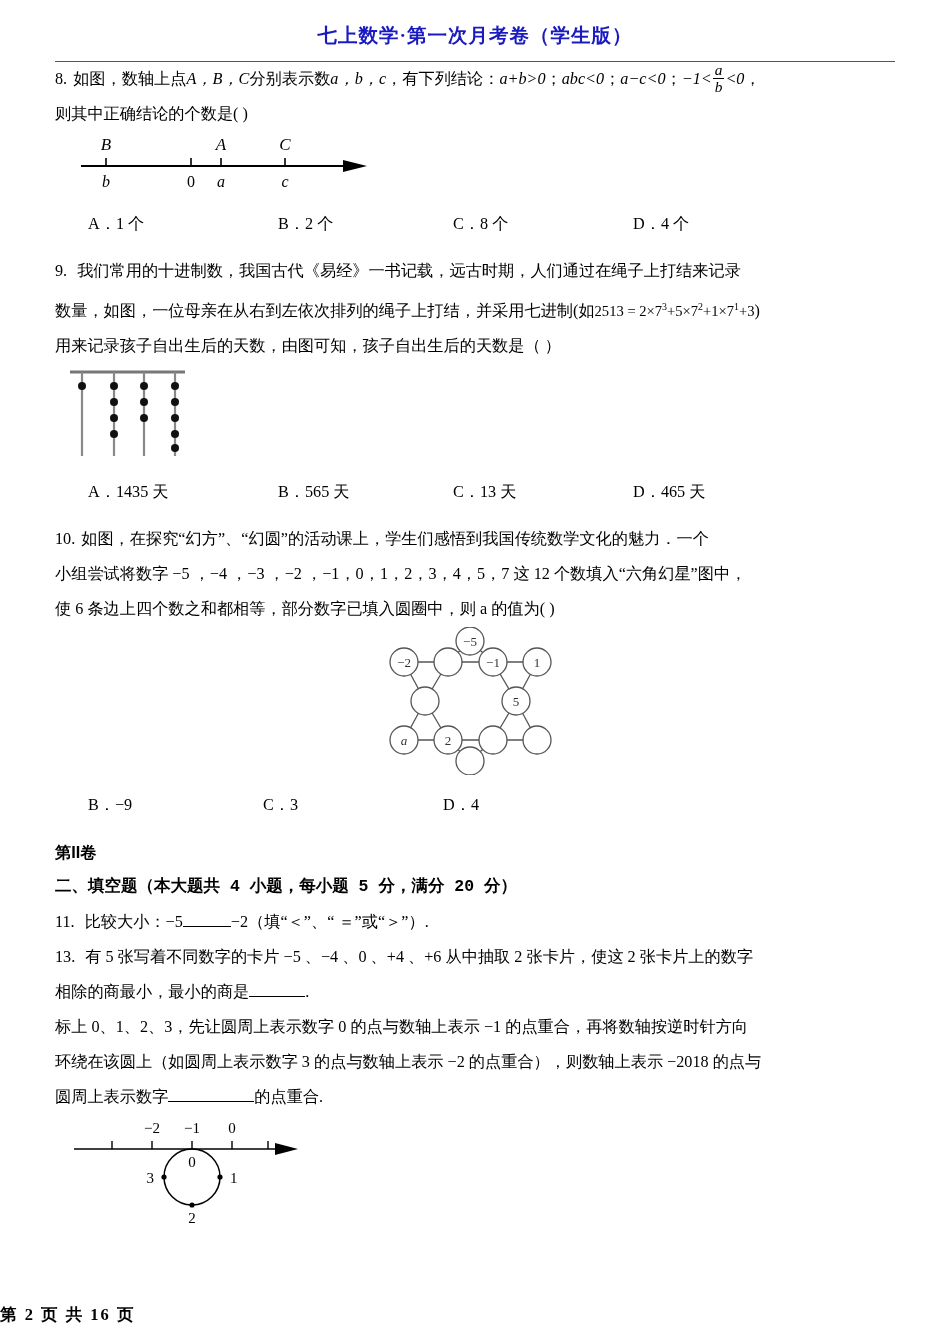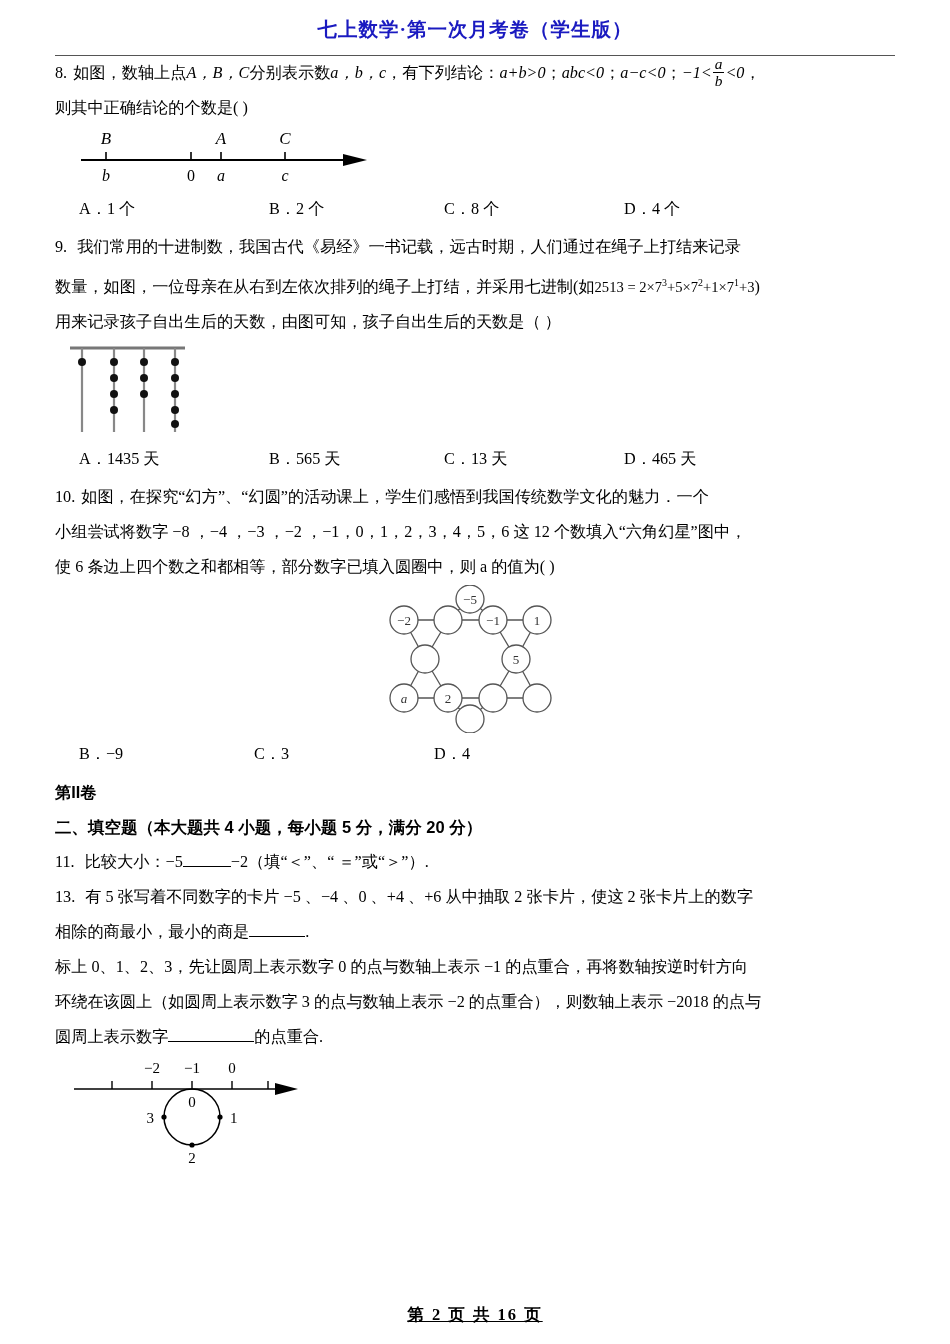--- a/index.html
+++ b/index.html
@@ -13,21 +13,21 @@
     font-family: "Liberation Serif", "DejaVu Serif", serif;
     color: #000;
     position: relative;
     overflow: hidden;
   }
   .page {
     width: 950px;
     height: 1344px;
     position: relative;
     box-sizing: border-box;
-    padding: 0 55px;
+    padding: 6px 55px;
     border-radius: 17px;
   }
   
   .doc-header {
     text-align: center;
     padding-top: 16px;
   }
   .doc-title {
     color: #1a1ac0;
     font-weight: bold;
@@ -59,61 +59,60 @@
     margin: 0 1px;
   }
   .frac .top { display:block; border-bottom: 1px solid #000; padding: 0 2px;}
   .frac .bot { display:block; padding: 0 2px;}
   .blank-u { display:inline-block; border-bottom:1px solid #000; }
   
   .opts {
     font-size: 16.2px;
     line-height: 34px;
     display: flex;
-    margin: 4px;
+    margin: 13px;
     padding-left: 20px;
   }
   .opts .opt { }
   .opt-a { width: 190px; }
   .opt-b { width: 175px; }
   .opt-c { width: 180px; }
   
   .fig { position: relative; }
   
   .numline-fig { height: 62px; margin-left: 18px; }
   
   .ropes-fig { height: 98px; margin-left: 10px; }
   
   .hex-fig { height: 148px; }
   
   .circ-fig { height: 110px; margin-left: 15px; }
   .centered { text-align:center; }
   .sec-label {
     font-size: 16.5px;
     font-weight: bold;
-    font-family: Liberation Sans, sans-serif;
+    font-family: Liberation Mono, monospace;
     line-height: 36px;
   }
   .vol2 {
     text-align: left;
     font-size: 16.2px;
     font-weight: bold;
     line-height: 34px;
     font-family: "Liberation Sans", sans-serif;
   }
   .footer {
     position: absolute;
     left: 0; right: 0;
     bottom: 18px;
-    text-align: center;
+    text-align: left;
     font-size: 16.5px;
     font-weight: bold;
     letter-spacing: 2px;
     font-family: "Liberation Serif", serif;
-    text-decoration: underline;
   }
   .sp6 { display:inline-block; width:6px; }
   .sp10 { display:inline-block; width:10px; }
 </style>
 </head>
 <body>
 
 <div class="page">
 
   <div class="doc-header">
@@ -194,21 +193,21 @@
       <span class="opt opt-b">B．565 天</span>
       <span class="opt opt-c">C．13 天</span>
       <span class="opt">D．465 天</span>
     </div>
   </div>
 
   <div>
     <p class="q">
       <span class="mn">10.</span><span class="sp6"></span><span>如图，在探究“幻方”、“幻圆”的活动课上，学生们感悟到我国传统数学文化的魅力．一个</span>
     </p>
-    <p class="q">小组尝试将数字 −8 ，−4 ，−3 ，−2 ，−1，0，1，2，3，4，5，6 这 12 个数填入“六角幻星”图中，</p>
+    <p class="q">小组尝试将数字 −5 ，−4 ，−3 ，−2 ，−1，0，1，2，3，4，5，7 这 12 个数填入“六角幻星”图中，</p>
     <p class="q">使 6 条边上四个数之和都相等，部分数字已填入圆圈中，则 a 的值为(        )</p>
 
     <div class="fig hex-fig centered">
       <svg width="190" height="148" viewBox="0 0 190 148">
         <g stroke="#555" stroke-width="1.3" fill="none">
 
           <line x1="68" y1="35" x2="113" y2="35"></line>
           <line x1="113" y1="35" x2="136" y2="74"></line>
           <line x1="136" y1="74" x2="113" y2="113"></line>
           <line x1="113" y1="113" x2="68" y2="113"></line>

